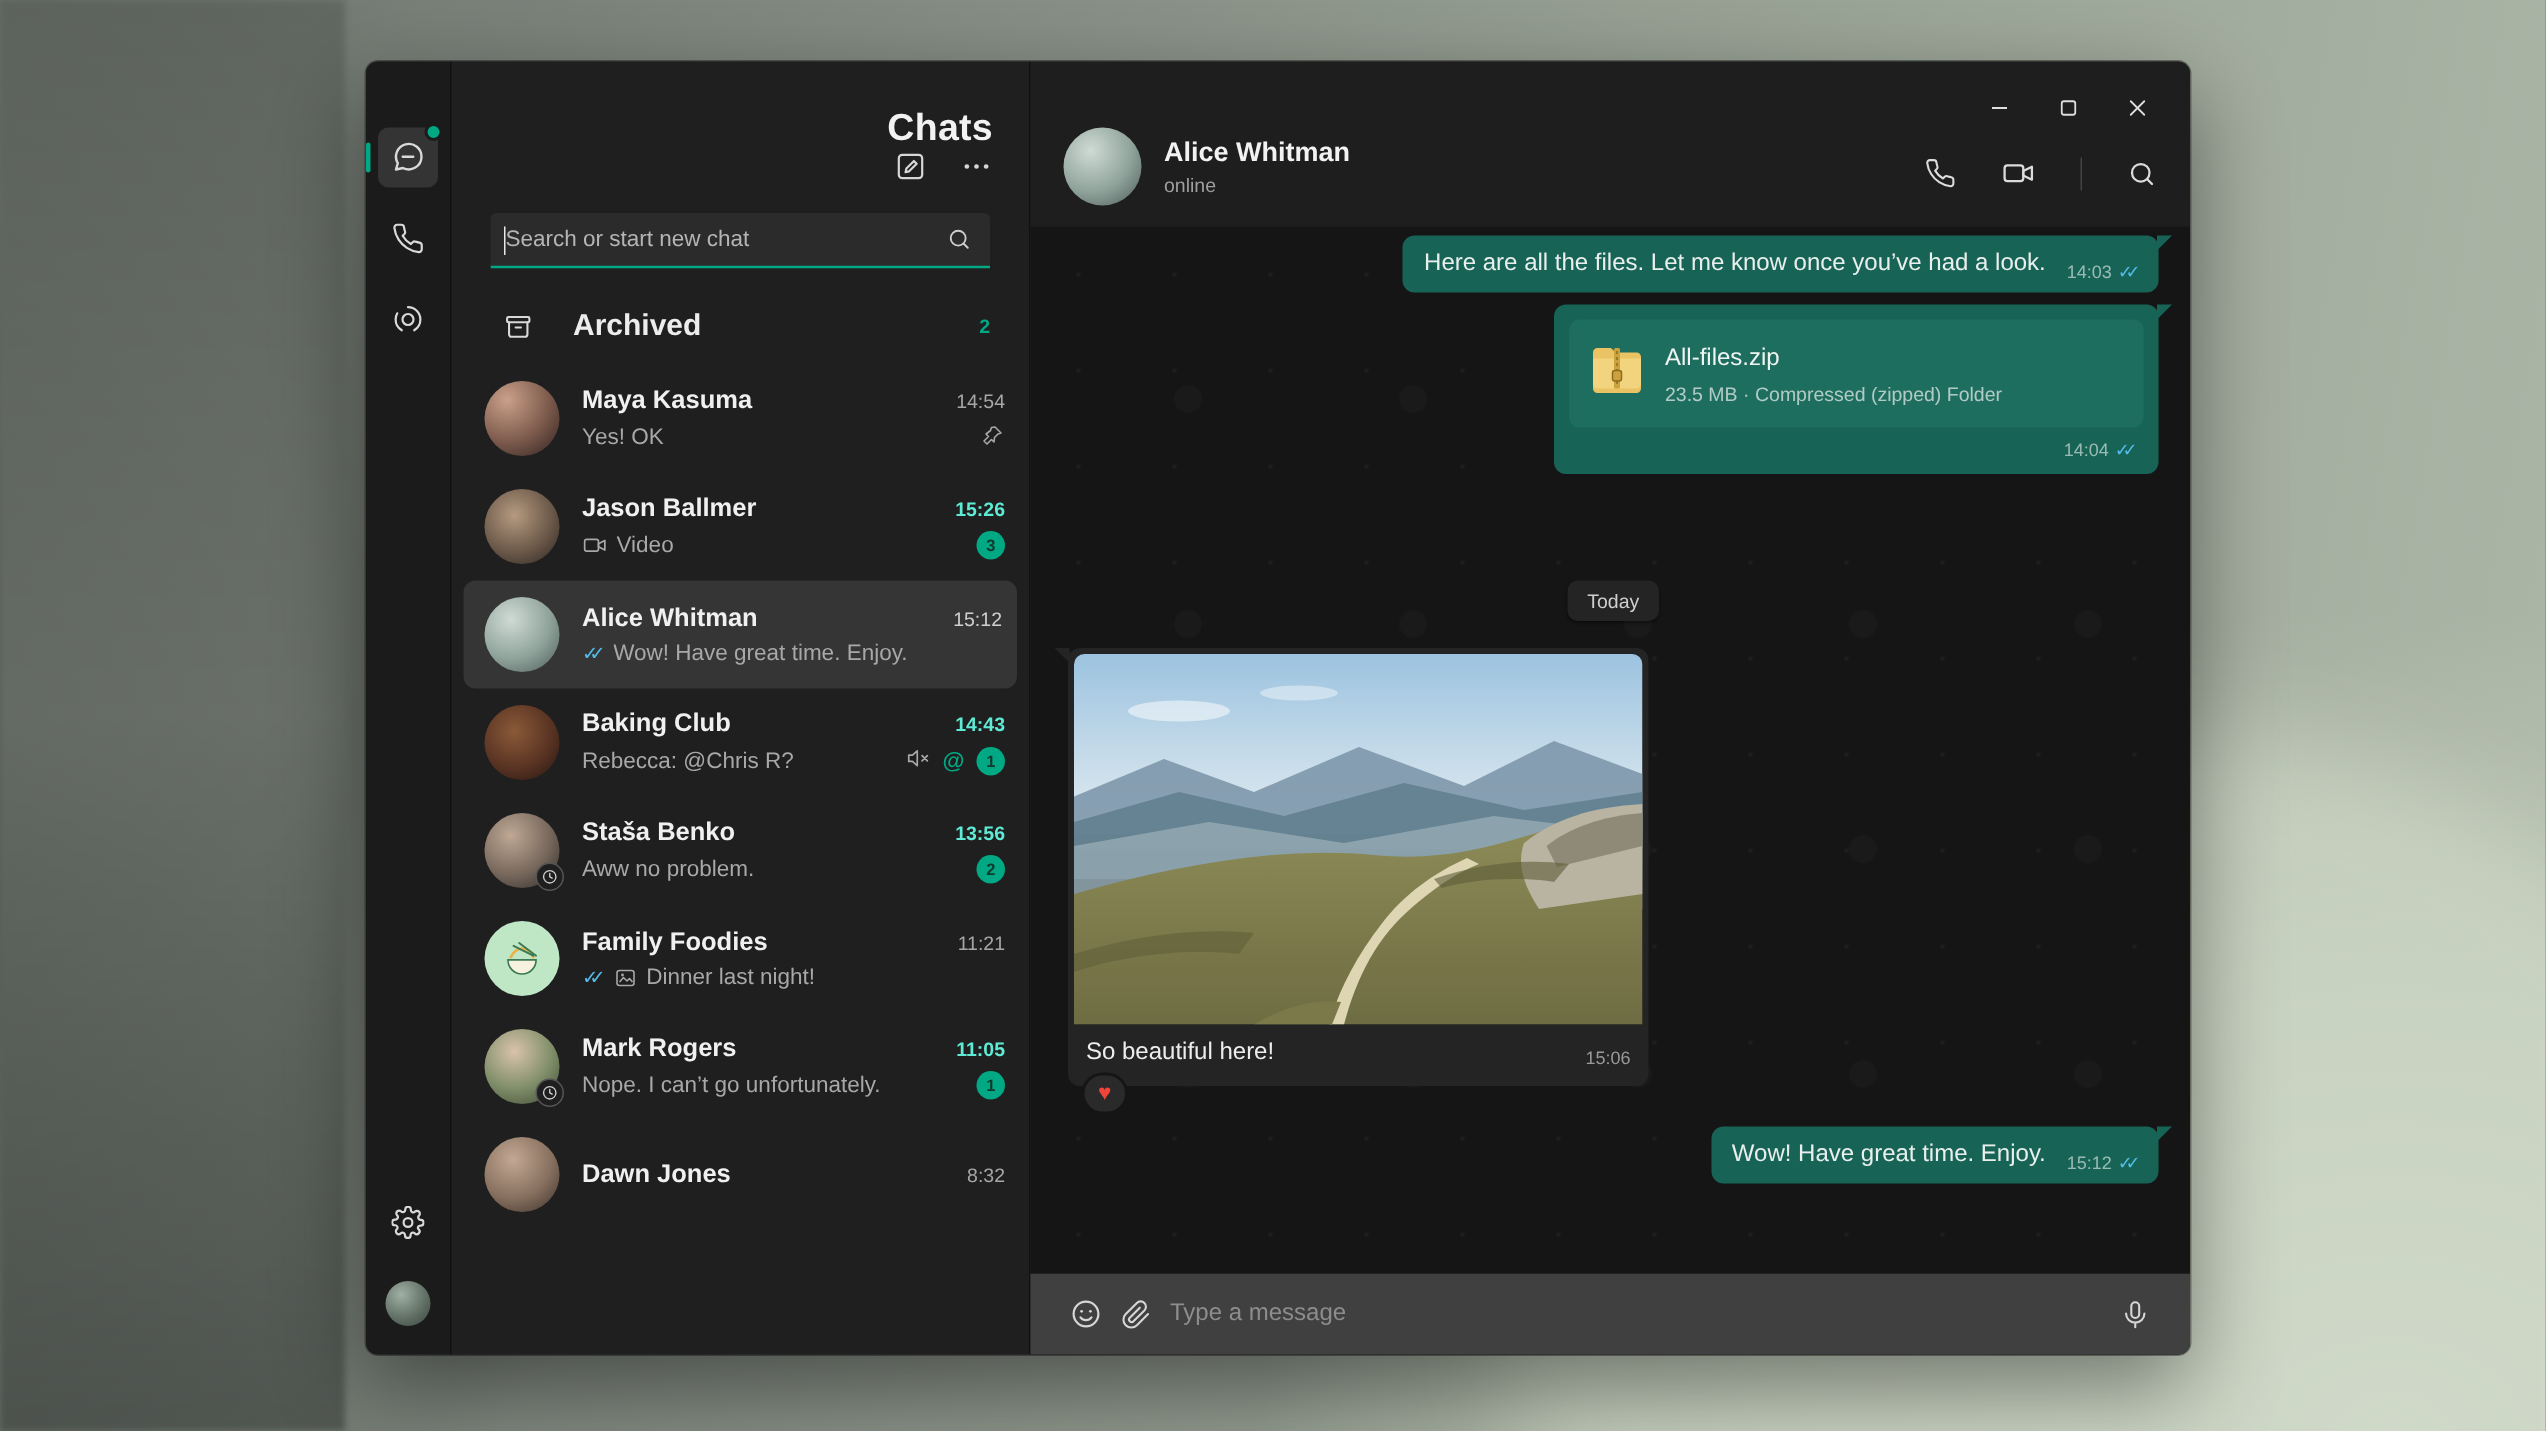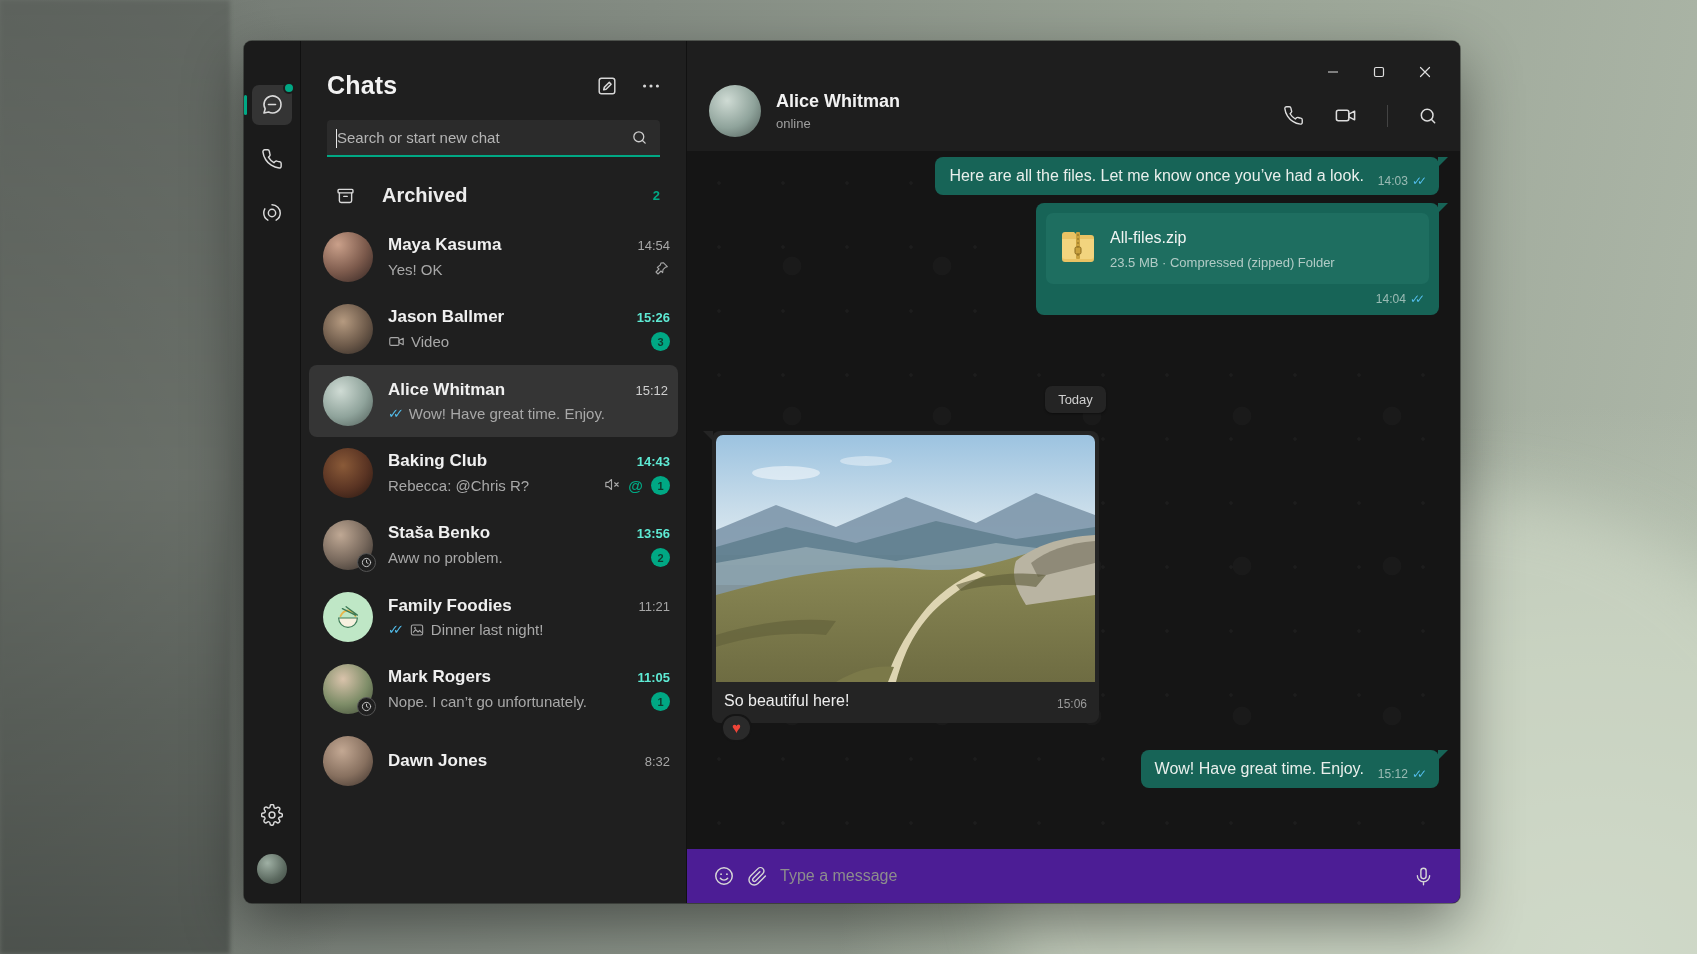--- a/index.html
+++ b/index.html
@@ -34,21 +34,21 @@
   .unread-dot { position:absolute; top:-3px; right:-3px; width:12px; height:12px; border-radius:50%;
     background:#00a884; border:2px solid #1b1b1b; }
   .rail-spacer { flex:1; }
   .rail svg { display:block; }
   .me-avatar { width:30px; height:30px; border-radius:50%;
     background:radial-gradient(circle at 35% 30%, #9fb0a4, #5d6b61 60%, #3c463f); }
 
   
   .chatlist { width:386px; background:#1f1f1f; display:flex; flex-direction:column;
     border-right:1px solid rgba(0,0,0,.45); }
-  .cl-header { display:flex; align-items:center; padding:30px 24px 16px 26px; }
+  .cl-header { display:flex; align-items:flex-end; padding:30px 24px 16px 26px;flex-direction:column; }
   .cl-title { font-size:25px; font-weight:700; color:#f2f2f2; letter-spacing:.2px; flex:1; }
   .cl-actions { display:flex; gap:22px; color:#d6d6d6; }
   .cl-actions .icon-btn { cursor:pointer; }
 
   .searchbox { position:relative; margin:4px 26px 14px; height:37px; background:#2b2b2b;
     border-radius:4px 4px 0 0; border-bottom:2px solid #00a884; display:flex; align-items:center; }
   .searchbox input { flex:1; background:transparent; border:none; outline:none; color:#e6e6e6;
     font-size:15px; padding:0 10px 0 10px; font-family:inherit; }
   .searchbox input::placeholder { color:#b5b5b5; }
   .caret { position:absolute; left:9px; top:9px; width:1px; height:19px; background:#e8e8e8; }
@@ -150,21 +150,21 @@
 
   .img-bubble { margin-top:18px; width:387px; padding:4px; }
   .img-frame { width:379px; height:247px; border-radius:7px 7px 0 0; overflow:hidden; display:block; }
   .img-caption { display:flex; align-items:flex-end; padding:8px 8px 7px 8px; }
   .img-caption .txt { flex:1; font-size:16px; color:#ededed; }
   .reaction { position:absolute; left:9px; bottom:-19px; background:#2a2a2a; border:2px solid #151515;
     border-radius:14px; padding:2px 9px; font-size:15px; color:#f04438; cursor:pointer; }
 
   .last-bubble { margin-top:27px; }
 
-  .composer { height:54px; flex:none; background:#4c1d95; display:flex; align-items:center;
+  .composer { height:54px; flex:none; background:#404040; display:flex; align-items:center;
     padding:0 26px; gap:12px; }
   .composer input { flex:1; background:transparent; border:none; outline:none; color:#e6e6e6;
     font-size:16px; font-family:inherit; }
   .composer input::placeholder { color:#8d8d8d; }
   .composer .icon-btn { color:#d6d6d6; }
 </style>
 </head>
 <body>
 
 <div class="desktop">

